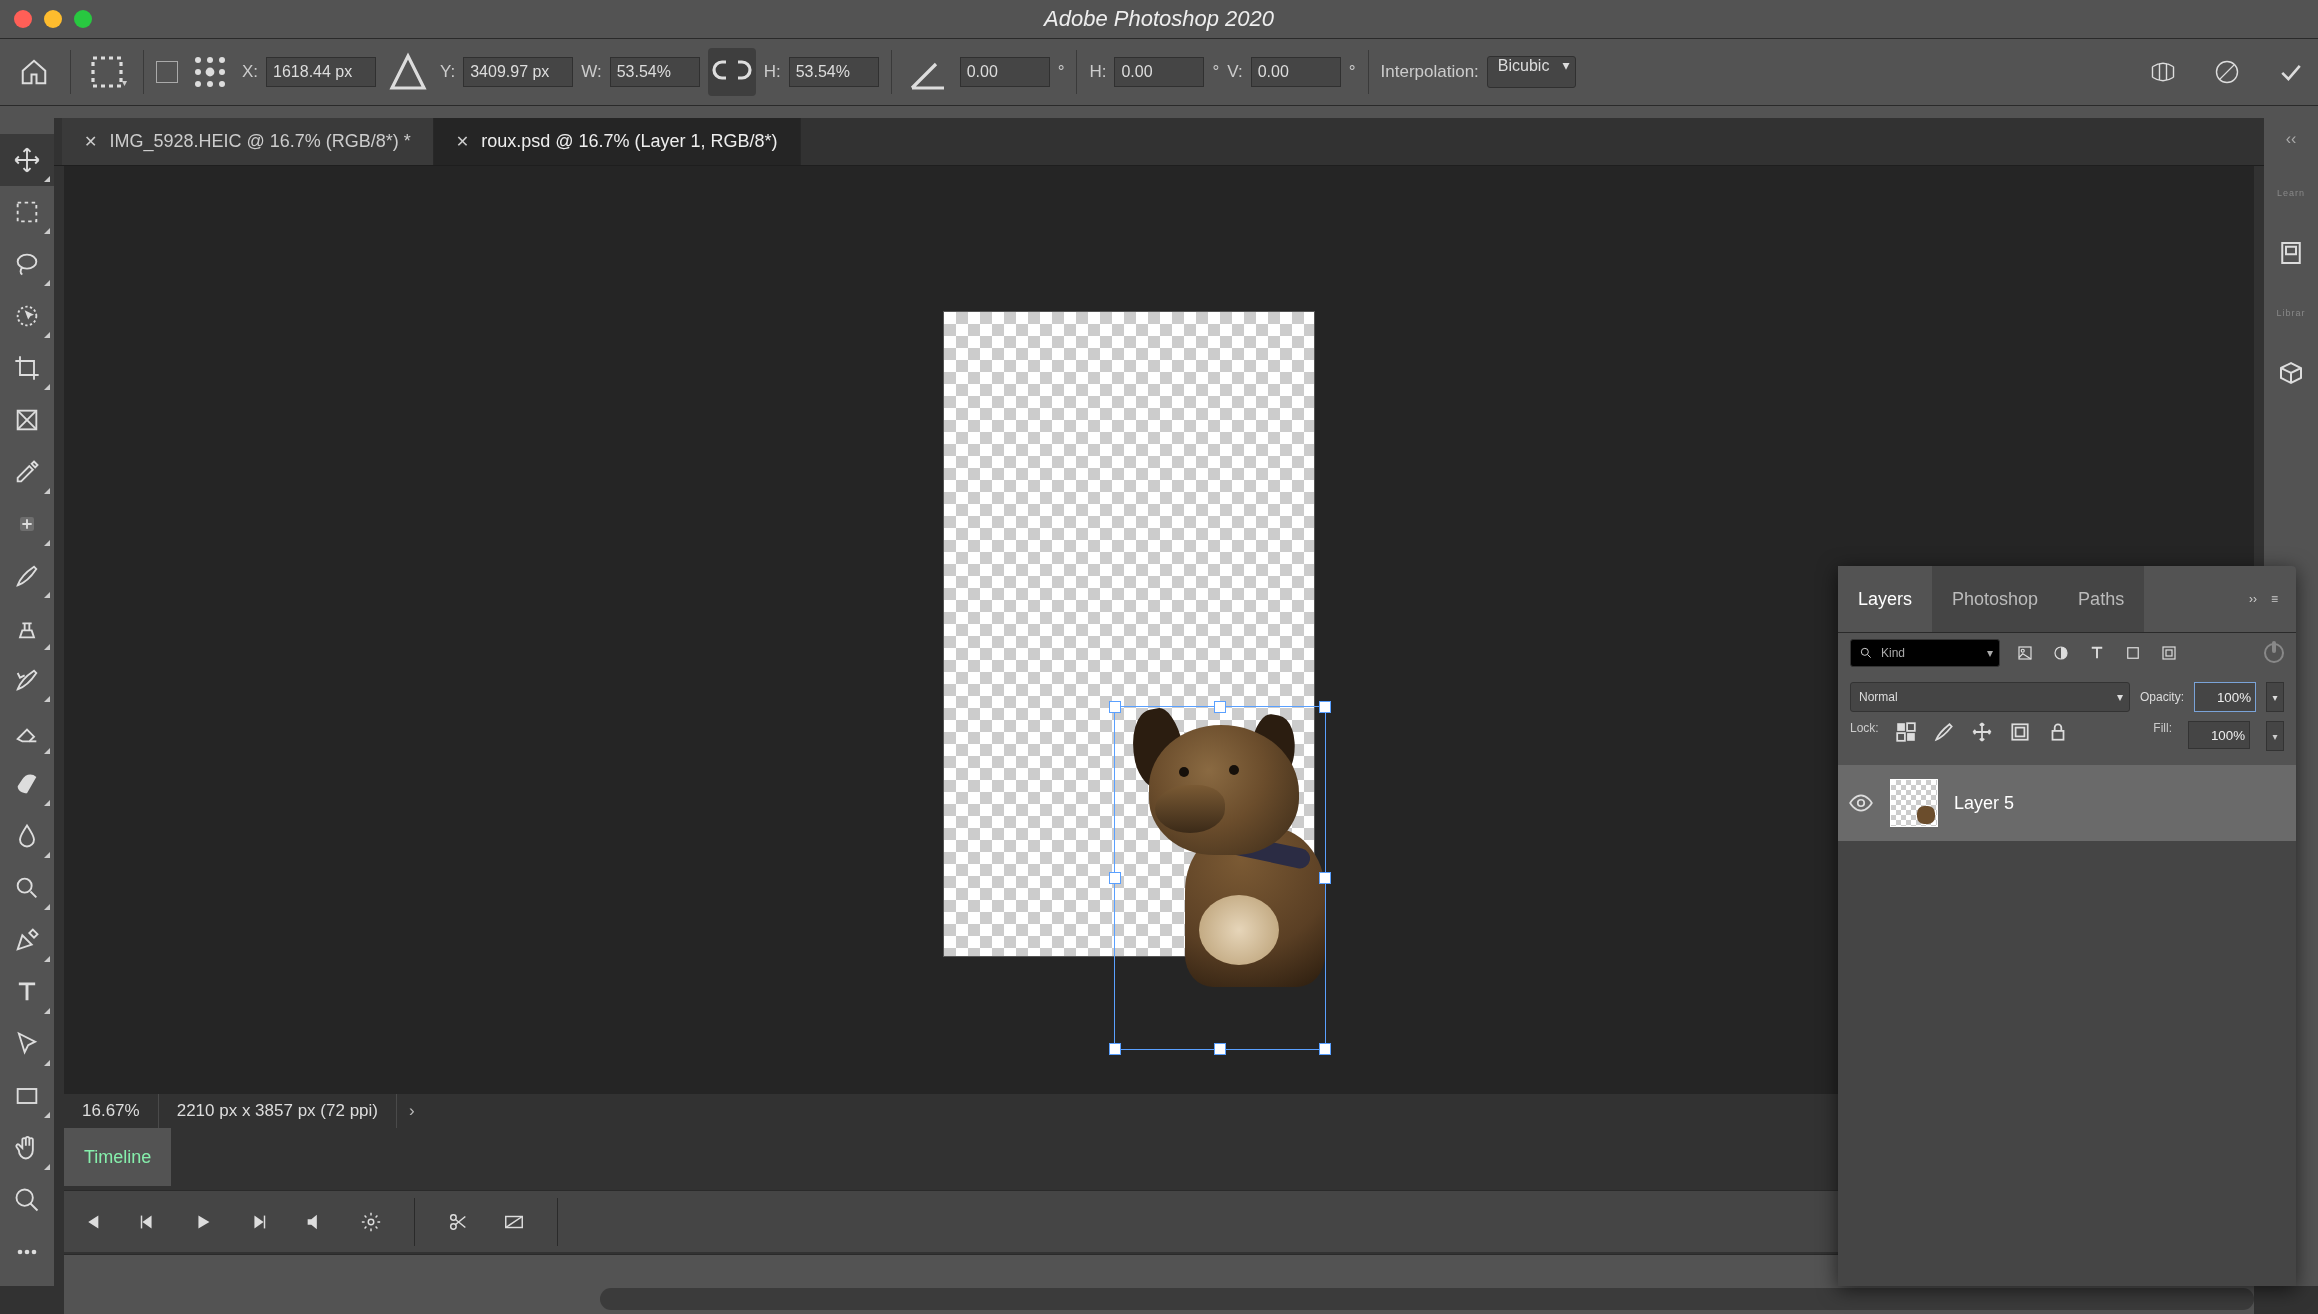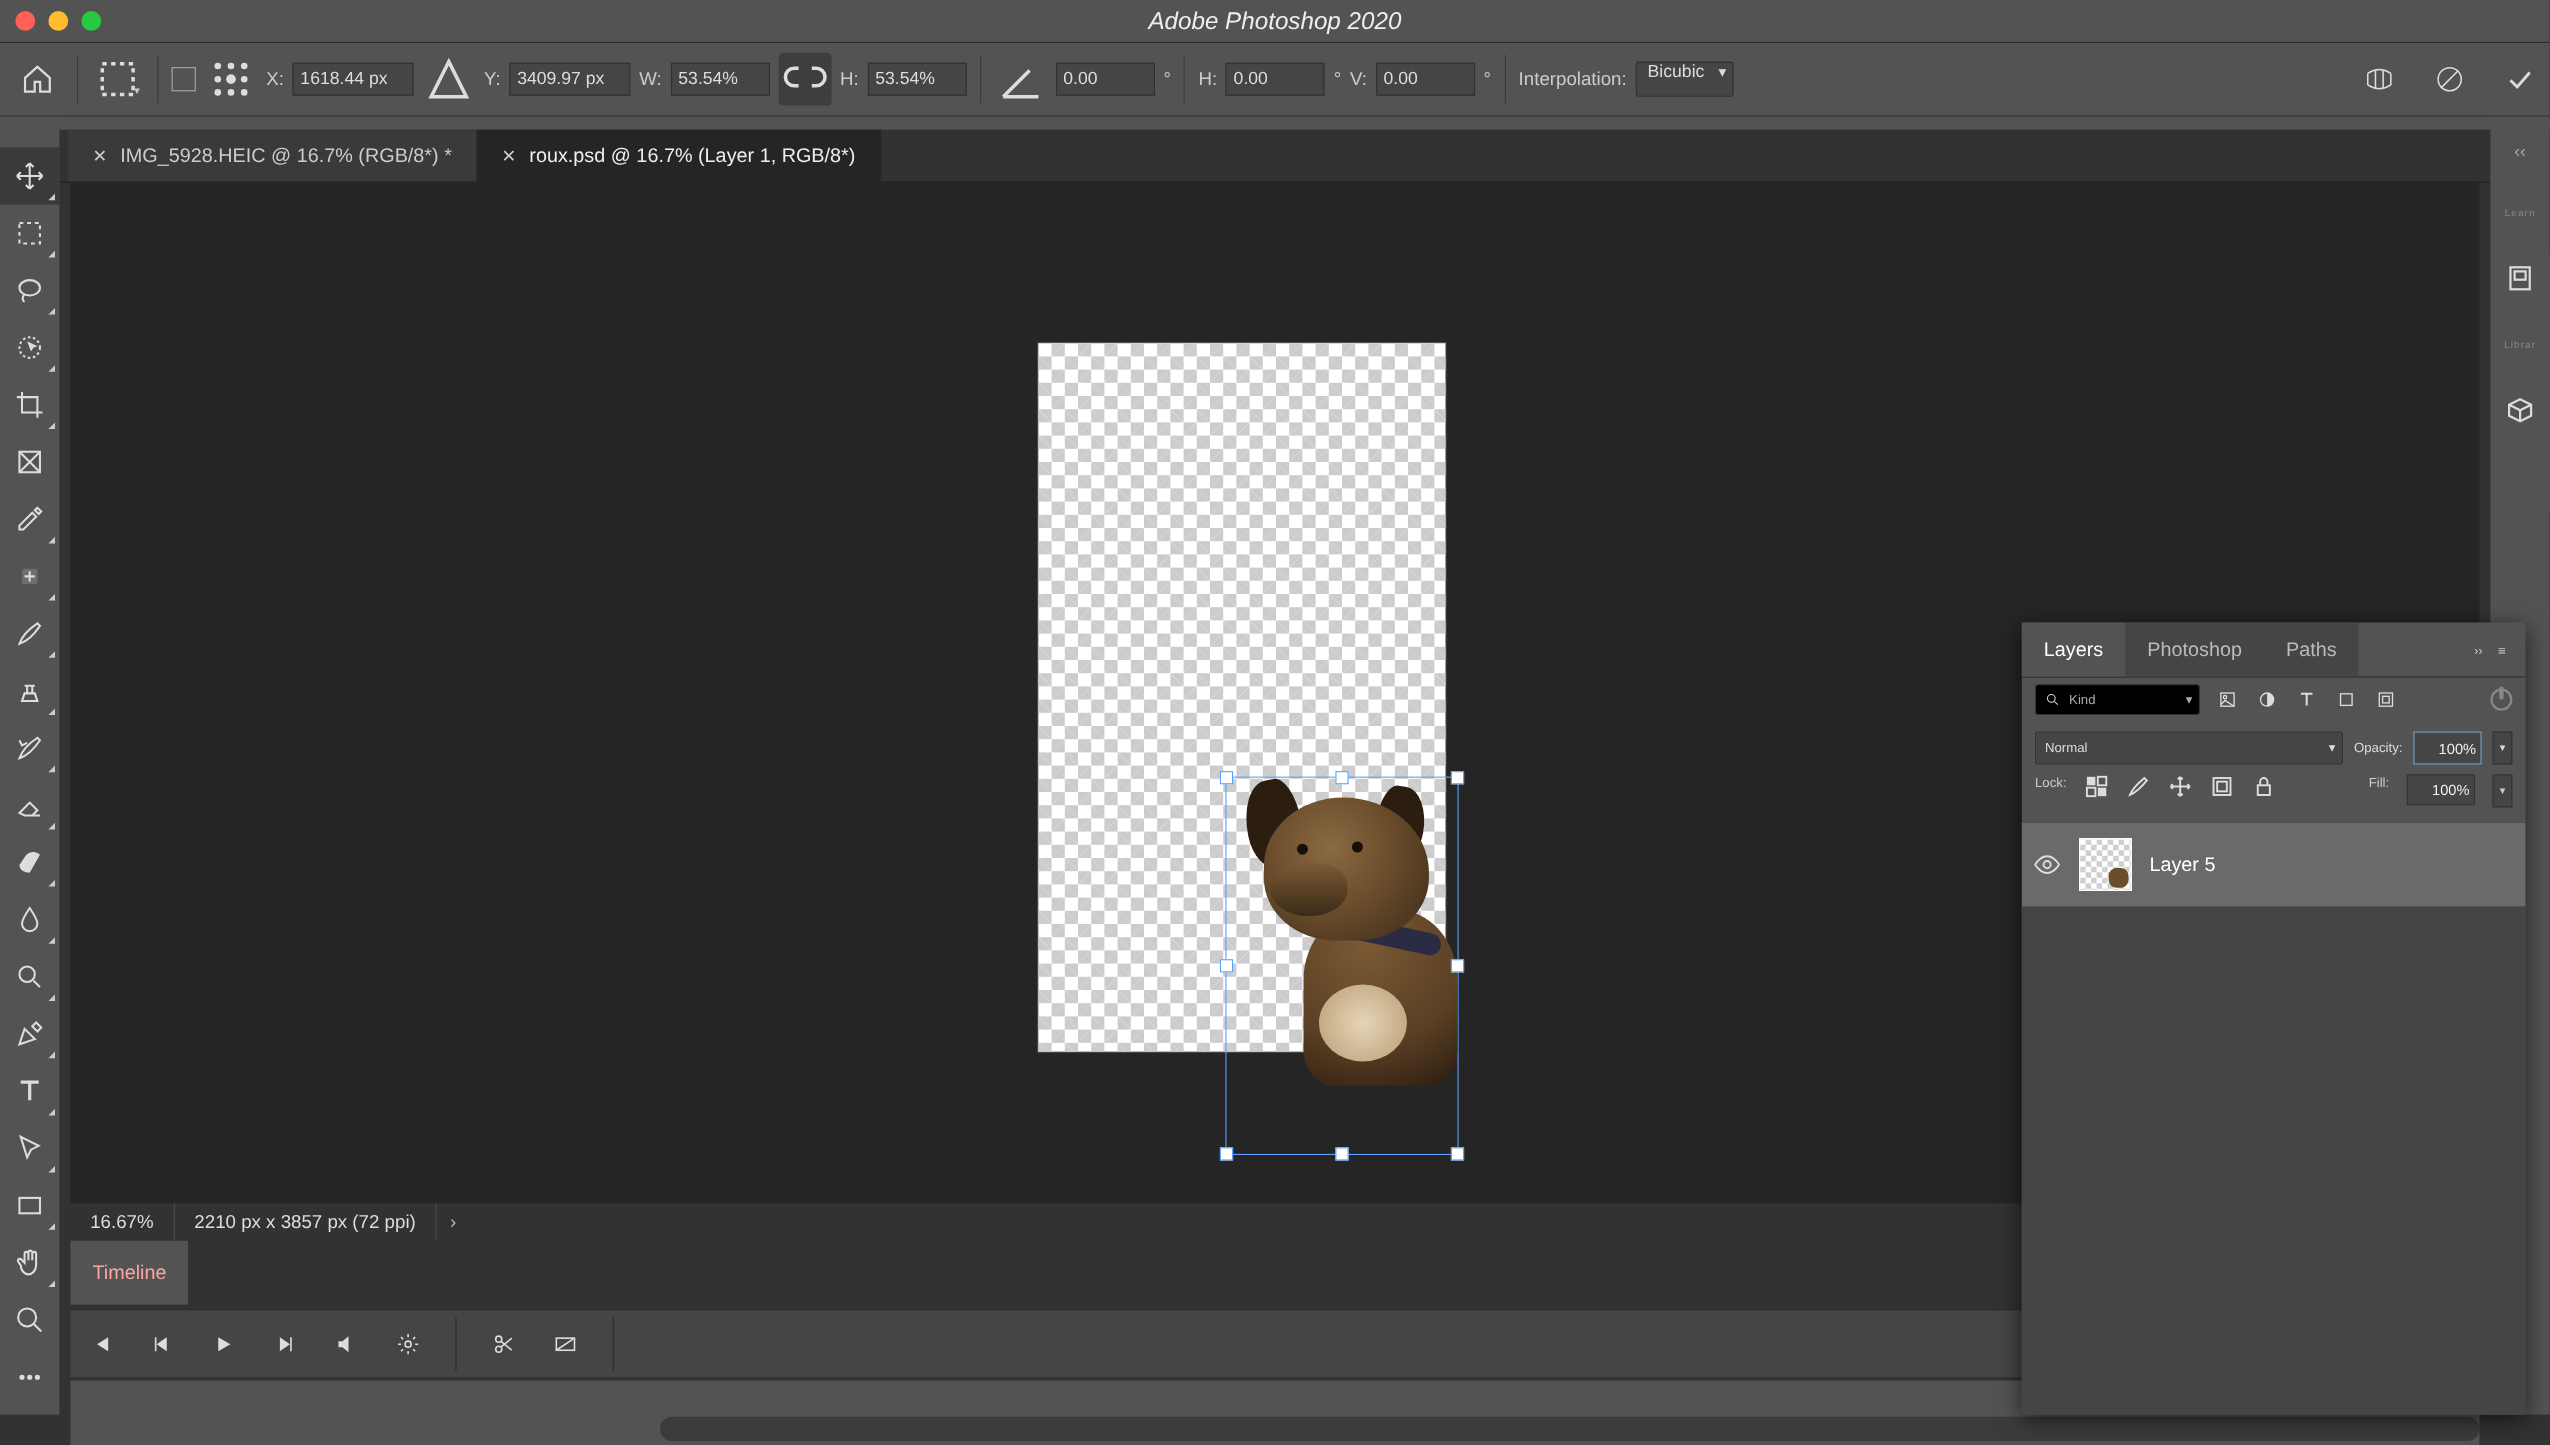--- a/index.html
+++ b/index.html
@@ -71,33 +71,33 @@
 .dog-body { position:absolute; left:64px; top:120px; width:140px; height:160px; background: radial-gradient(circle at 40% 20%, #7b5a34 0%, #5a3f24 60%, #2a1c0e 100%); border-radius: 40% 40% 20% 20%; }
 .dog-chest { position:absolute; left:78px; top:188px; width:80px; height:70px; background: radial-gradient(circle, #e6d5b9 0%, #b89d72 100%); border-radius: 50%; }
 .collar { position:absolute; left:80px; top:132px; width:110px; height:20px; border-radius: 10px; background:#2b2c44; transform: rotate(12deg); }
 
 
 .status-strip { position:absolute; left:64px; right:64px; bottom:186px; height:34px; background:#323232; display:flex; align-items:center; font-size:17px; color:#ddd; }
 .status-strip .cell { padding: 0 18px; border-right:1px solid #4a4a4a; height:100%; display:flex; align-items:center; }
 .status-strip .chev { padding: 0 12px; color:#bbb; }
 
 .timeline-tab { position:absolute; left:64px; bottom:128px; height:58px; display:flex; align-items:stretch; }
-.timeline-tab .tt { background:#535353; color:#fca5a5; display:flex; align-items:center; padding:0 20px; font-size:18px; }
+.timeline-tab .tt { background:#535353; color:#86efac; display:flex; align-items:center; padding:0 20px; font-size:18px; }
 
 .timeline-bar { position:absolute; left:64px; right:64px; bottom:62px; height:62px; background:#454545; display:flex; align-items:center; padding-left:14px; gap:30px; border-top:1px solid #2a2a2a; }
 .timeline-bar .sep2 { width:1px; height:48px; background:#2a2a2a; }
 .tb-icon { width:26px; height:26px; display:flex; align-items:center; justify-content:center; }
 .tb-icon svg { width:22px; height:22px; }
 
 .bottom-gap { position:absolute; left:64px; right:64px; bottom:0; height:60px; background:#535353; border-top:1px solid #2a2a2a;}
 .scrollbar-track { position:absolute; left: 600px; right:64px; bottom:4px; height:22px; background:#3b3b3b; border-radius:11px; }
 
 
 .panel { position:absolute; right:22px; top:566px; width:458px; height:720px; background:#535353; box-shadow: 0 4px 20px rgba(0,0,0,.6); border-radius: 4px; display:flex; flex-direction:column; }
-.panel-tabs { height:50px; display:flex; align-items:stretch; padding-right:8px; border-bottom: #2a2a2a 1px solid;}
+.panel-tabs { height:67px; display:flex; align-items:stretch; padding-right:8px; border-bottom: #2a2a2a 1px solid;}
 .panel-tabs .ptab { padding: 0 20px; display:flex; align-items:center; font-size:18px; color:#bbb; background:#454545;}
 .panel-tabs .ptab.active { background:#535353; color:#fff; font-weight:500; }
 .panel-tabs .pend { margin-left:auto; display:flex; align-items:center; gap:14px; padding-right:10px; color:#ccc;}
 .panel-filterrow { height:40px; display:flex; align-items:center; padding:0 12px; gap:14px; }
 .kind-search { background:#000000; border:1px solid #333; height:28px; flex:0 0 150px; display:flex; align-items:center; gap:8px; padding:0 8px; color:#aaa; border-radius:3px; position:relative;}
 .kind-search::after{content:'▾'; position:absolute; right:6px; font-size:12px;}
 .filter-ico { width:22px; height:22px; display:flex; align-items:center; justify-content:center; color:#ccc;}
 .filter-ico svg{width:18px;height:18px;}
 .filter-toggle{ margin-left:auto; width:20px; height:20px; border-radius:50%; border:2px solid #888; position:relative;}
 .filter-toggle::after{content:''; position:absolute; left:6px; top:-4px; width:4px; height:12px; background:#888; border-radius:2px;}

